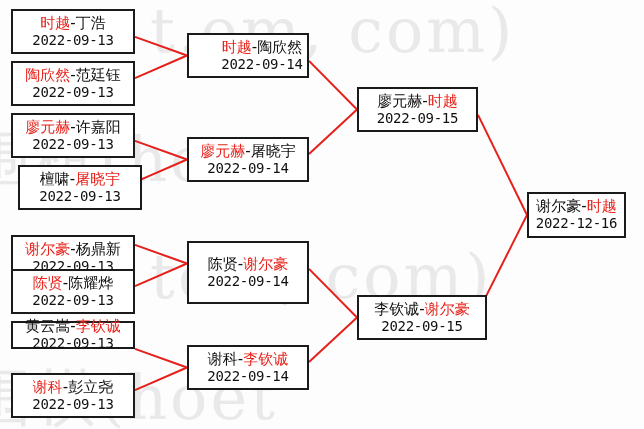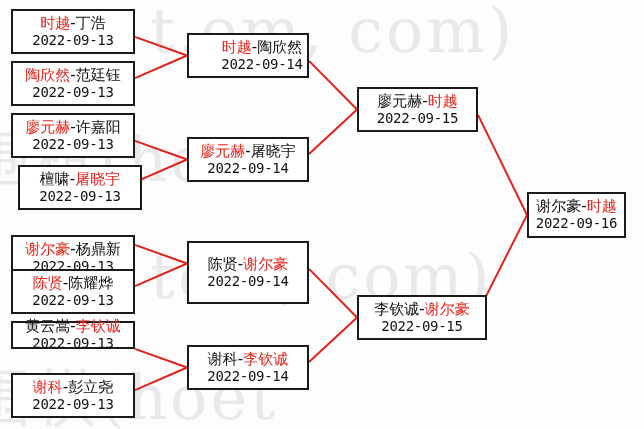--- a/index.html
+++ b/index.html
@@ -166,17 +166,17 @@
       <div class="match-box" style="left: 357px; top: 87px; width: 121px; height: 45px;">
         <div class="match-players"><span class="">廖元赫</span><span class="sep">-</span><span class="winner">时越</span></div>
         <div class="match-date">2022-09-15</div>
       </div>
       <div class="match-box" style="left: 357px; top: 295px; width: 130px; height: 45px;">
         <div class="match-players"><span class="">李钦诚</span><span class="sep">-</span><span class="winner">谢尔豪</span></div>
         <div class="match-date">2022-09-15</div>
       </div>
       <div class="match-box" style="left: 527px; top: 192px; width: 99px; height: 46px;">
         <div class="match-players"><span class="">谢尔豪</span><span class="sep">-</span><span class="winner">时越</span></div>
-        <div class="match-date">2022-09-16</div>
+        <div class="match-date">2022-12-16</div>
       </div>
     </div>
 
 </div>
 
 </body></html>

